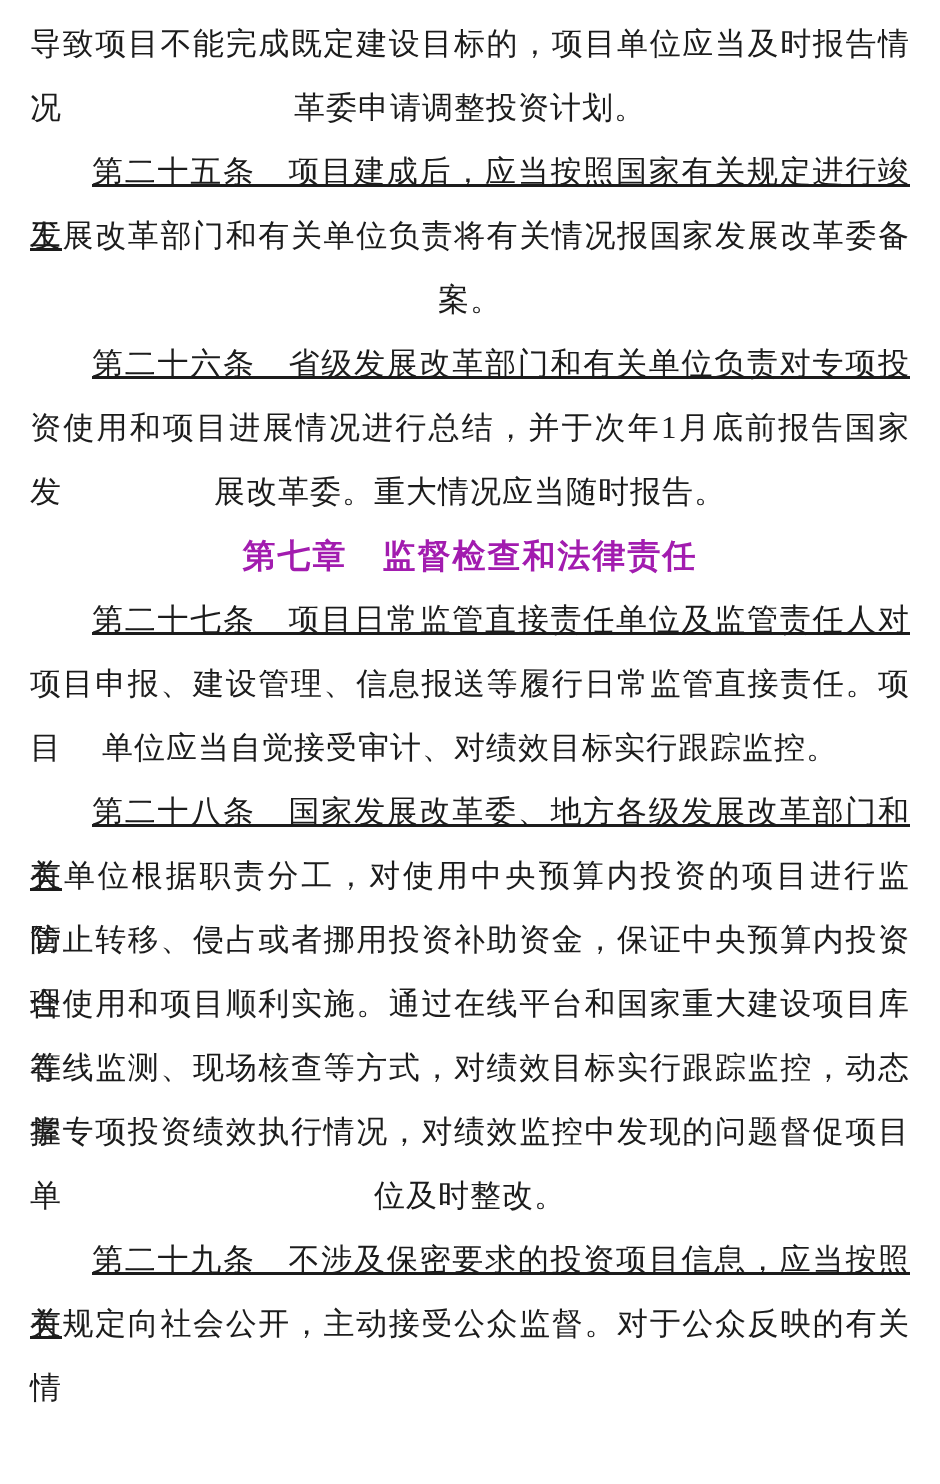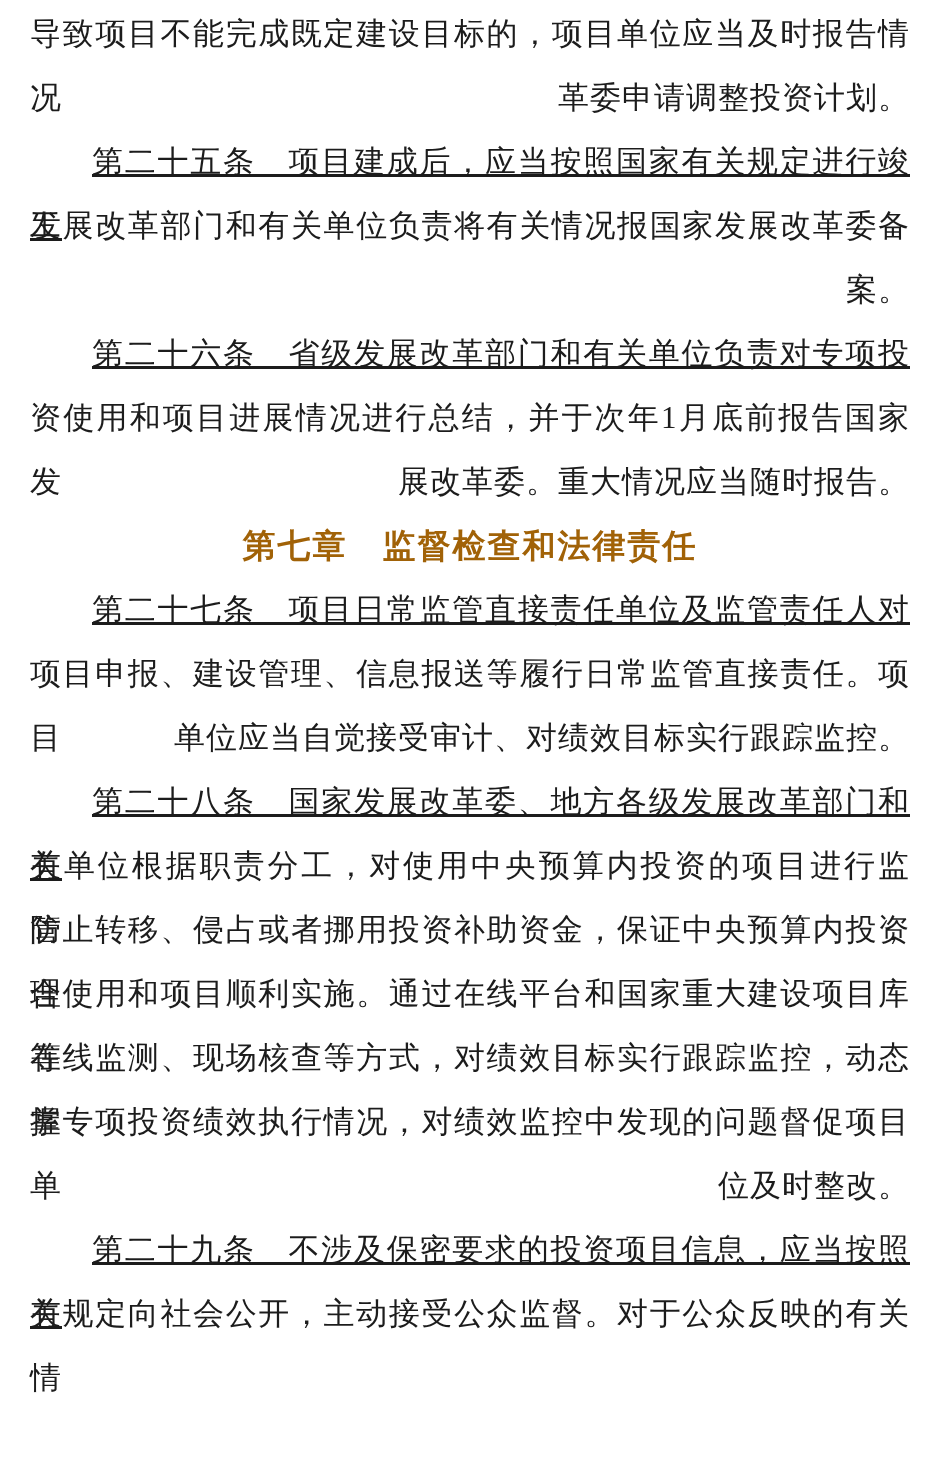--- a/index.html
+++ b/index.html
@@ -8,21 +8,21 @@
     background: #ffffff;
   }
   .page {
     position: relative;
     width: 940px;
     height: 1484px;
     margin: 0 auto;
     background: #ffffff;
     overflow: hidden;
     box-sizing: border-box;
-    padding: 2px 30px 0 30px;
+    padding: 12px 30px 0 30px;
     font-family: "Liberation Serif", "DejaVu Serif", serif;
     color: #1c1c1c;
   }
   .line {
     font-size: 31px;
     line-height: 64px;
     height: 64px;
     letter-spacing: 1px;
     white-space: nowrap;
     overflow: visible;
@@ -33,29 +33,29 @@
     text-align-last: justify;
   }
   .line.first {
     white-space: normal;
     text-align: justify;
     text-align-last: justify;
     text-indent: 2em;
     text-decoration: underline;
   }
   .line.last {
-    text-align: right;
+    text-align: center;
   }
   .line.heading {
     font-family: "Liberation Sans", "DejaVu Sans", sans-serif;
     font-weight: 700;
     font-size: 33px;
     text-align: center;
     text-align-last: center;
-    color: #a16207;
+    color: #a21caf;
     letter-spacing: 2px;
   }
 </style>
 </head>
 <body>
 
 <div class="page">
   <div id="text-body">
       <div class="line full">导致项目不能完成既定建设目标的，项目单位应当及时报告情况</div>
       <div class="line last">革委申请调整投资计划。</div>

